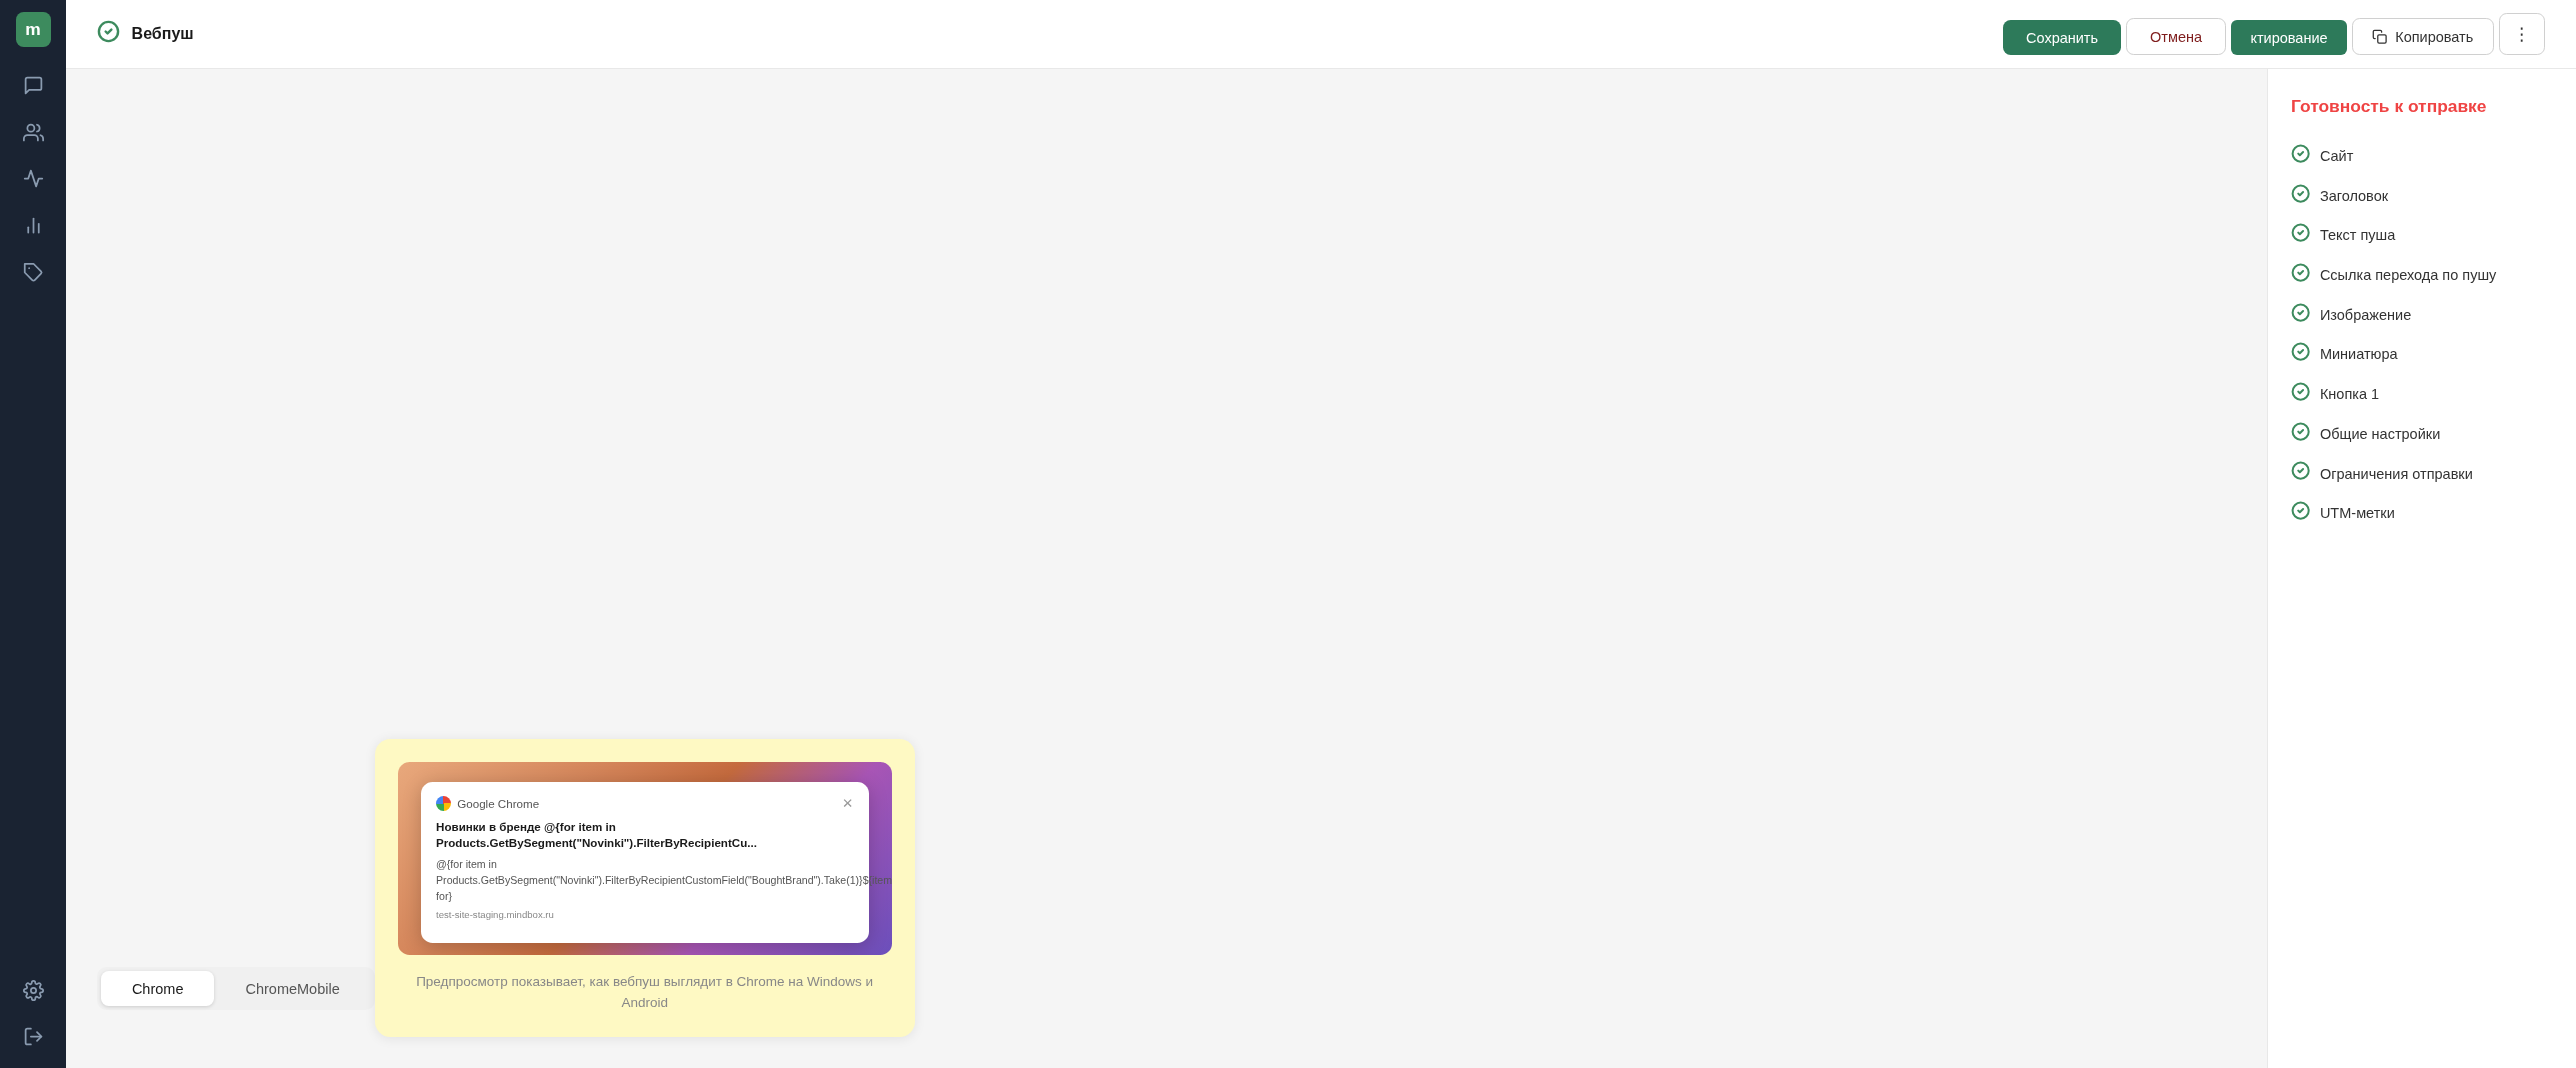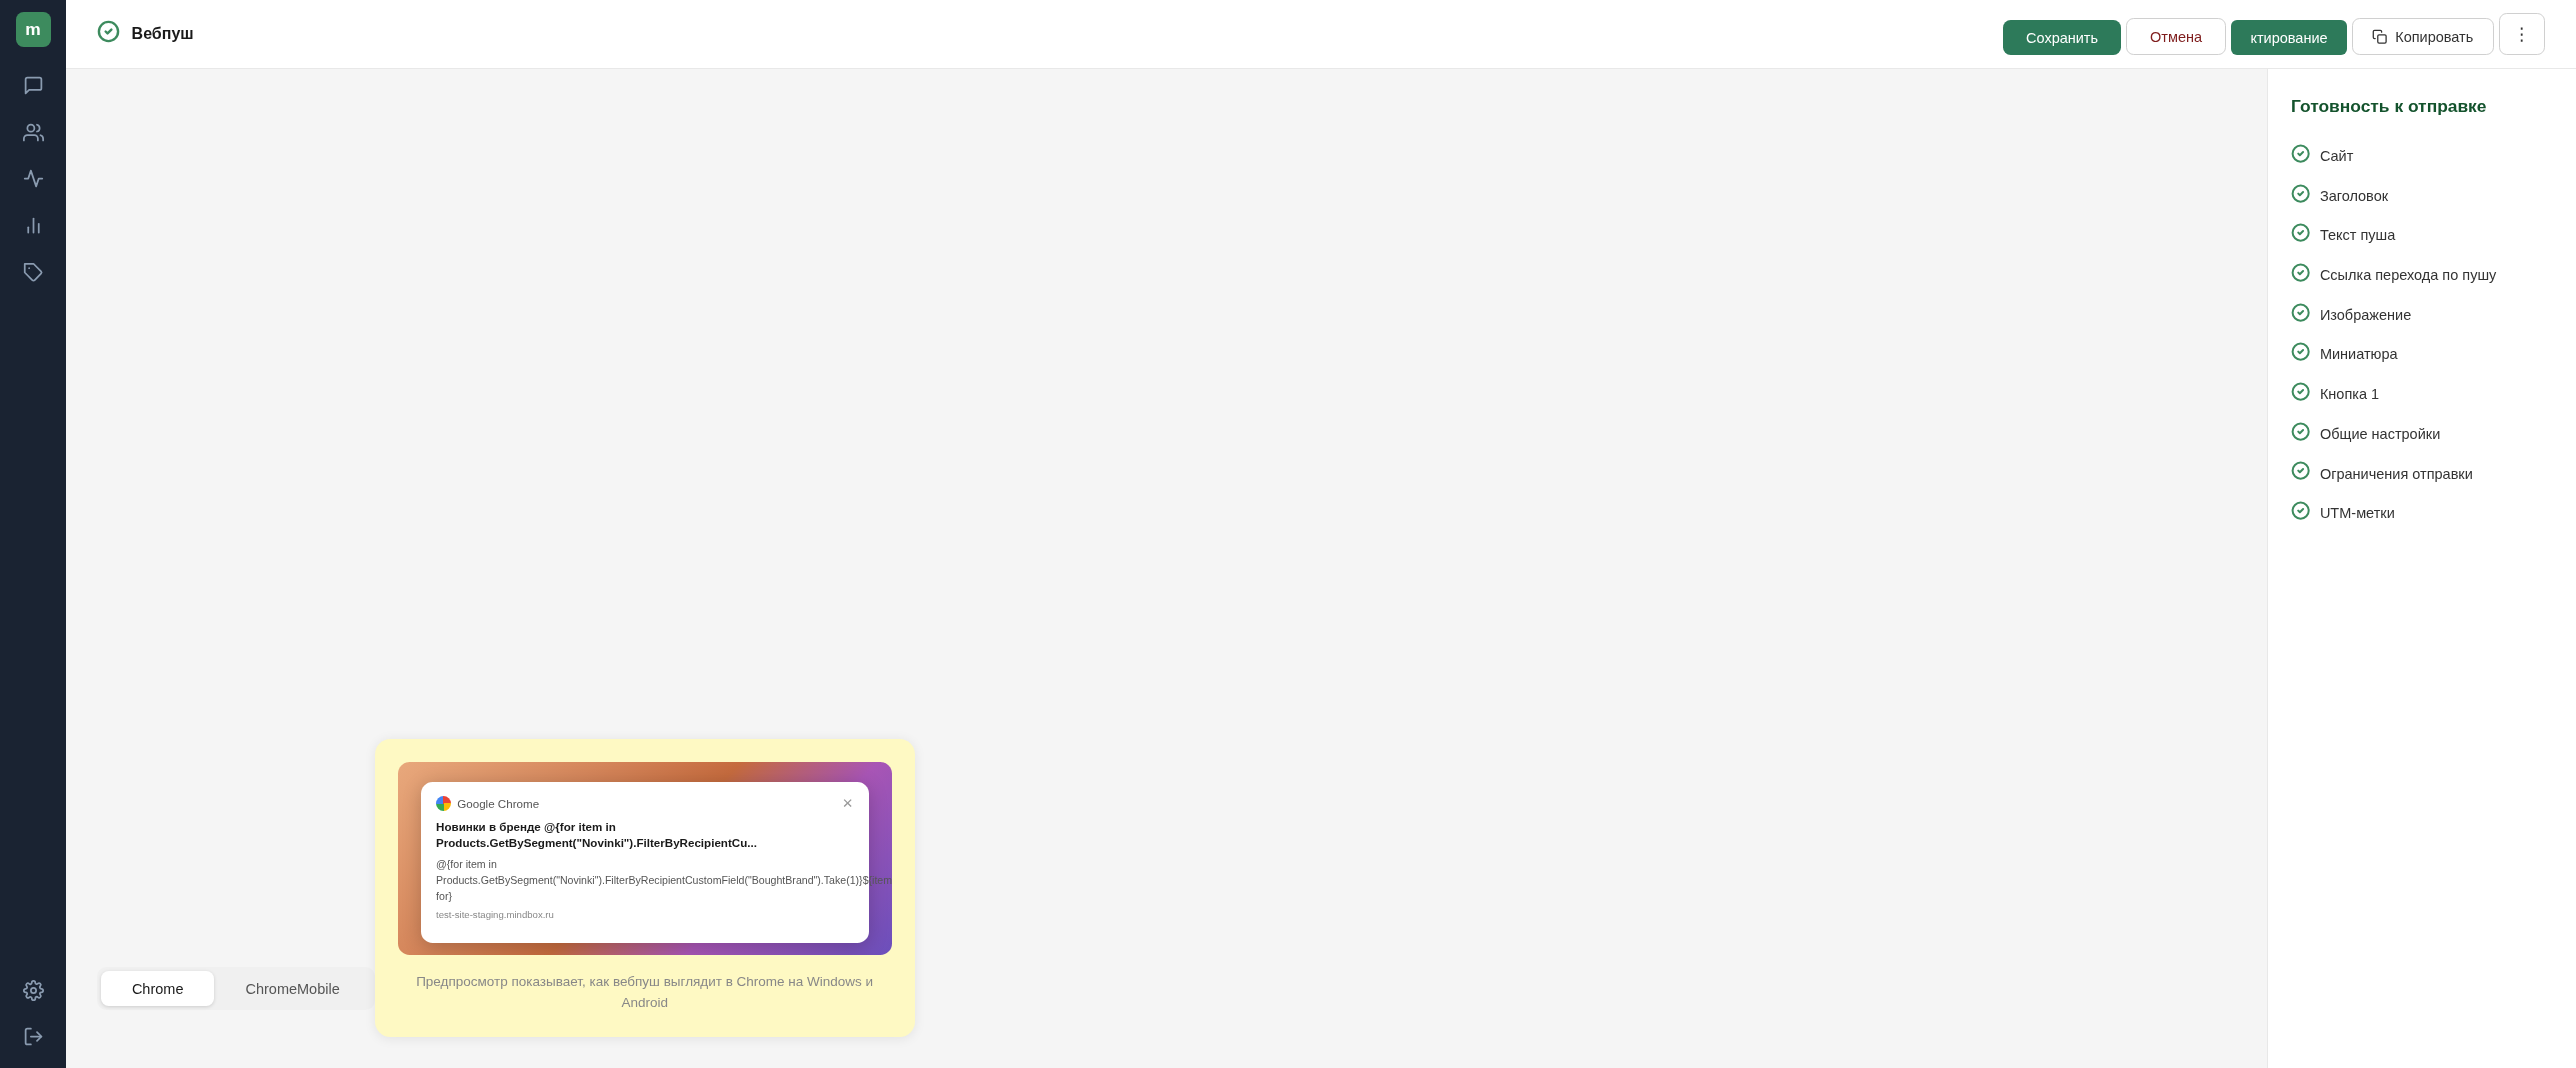--- a/index.html
+++ b/index.html
@@ -282,21 +282,21 @@
       width: 309px;
       background: white;
       border-left: 1px solid #e8e8e8;
       padding: 27px 23px;
       overflow-y: auto;
       flex-shrink: 0;
     }
     .readiness-title {
       font-size: 17.4px;
       font-weight: 700;
-      color: #14532d;
+      color: #ef4444;
       margin-bottom: 19.3px;
     }
     .readiness-item {
       display: flex;
       align-items: center;
       gap: 9.6px;
       padding: 7.7px 0;
       font-size: 14.5px;
       color: #333;
       text-align: right;

